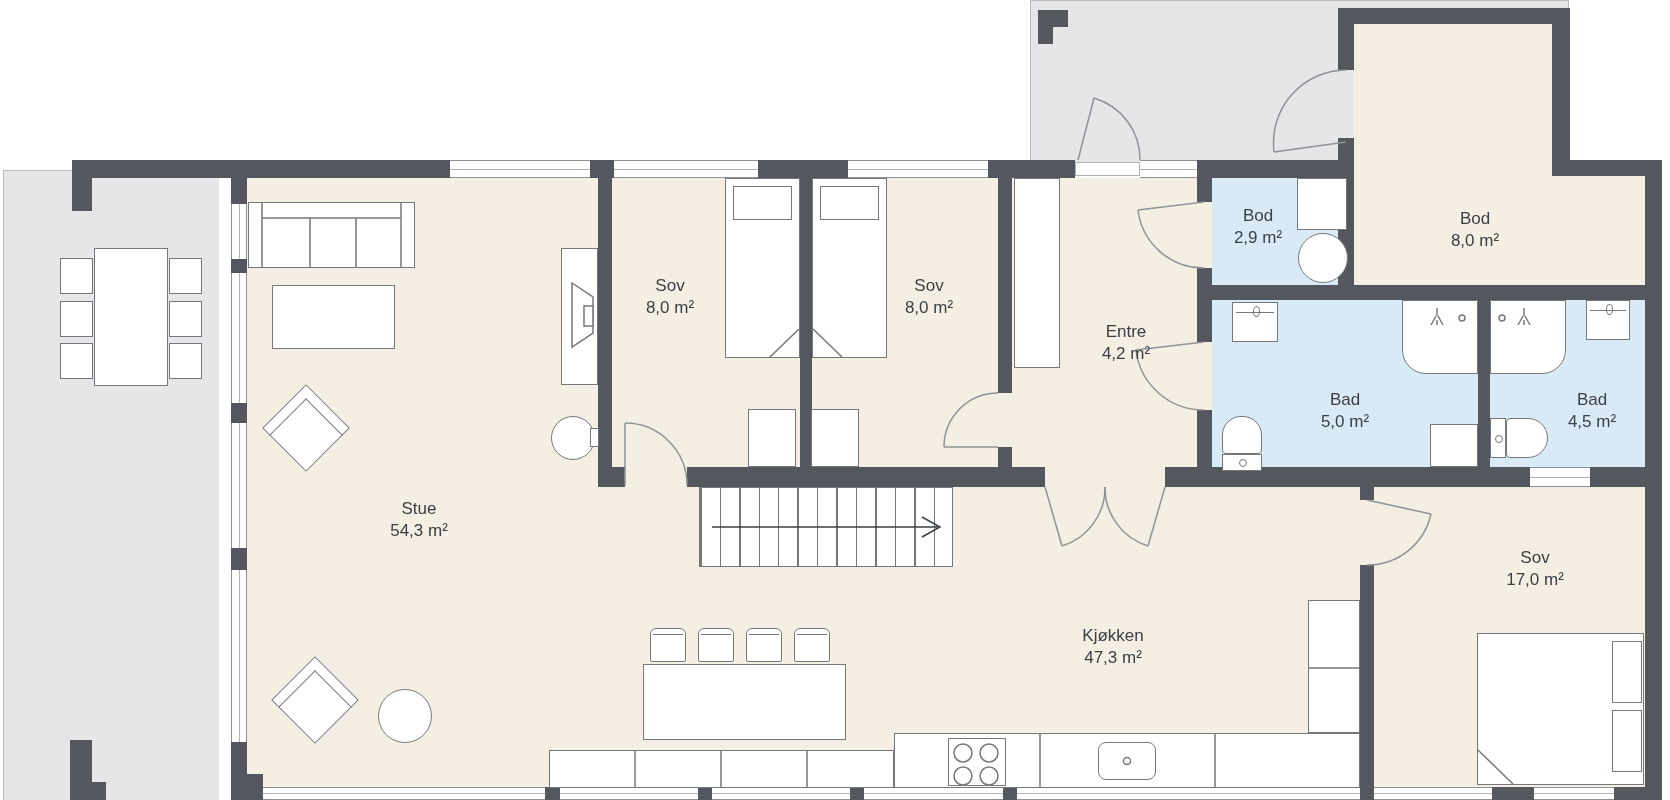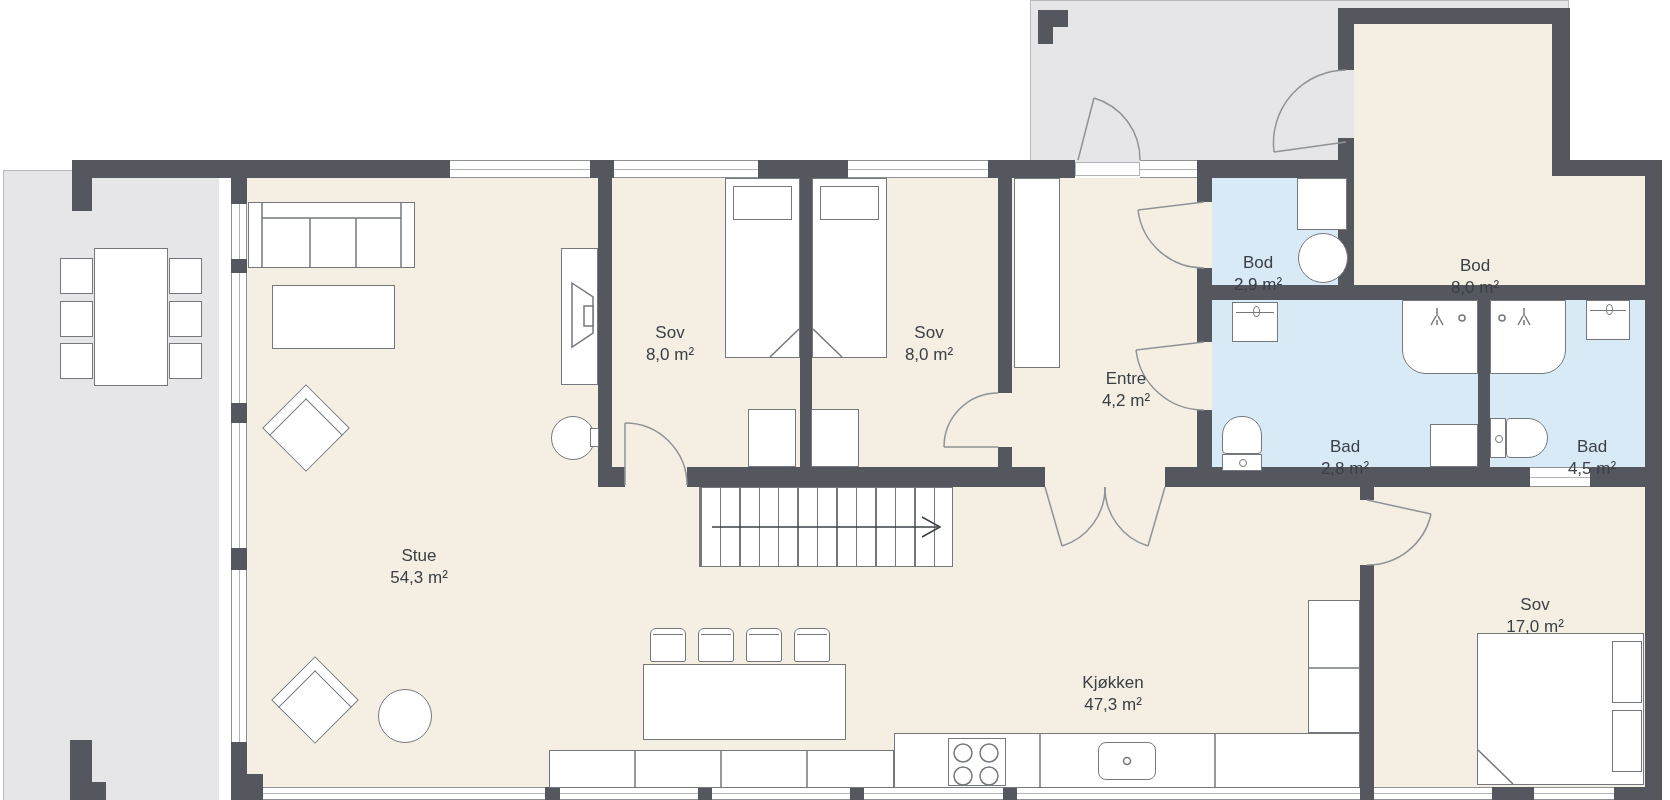--- a/index.html
+++ b/index.html
@@ -28,21 +28,21 @@
   .stool::after{content:"";position:absolute;left:2px;right:2px;top:5px;border-top:1.5px solid #74787d;}
   .shower-l{border-radius:0 0 0 24px;}
   .shower-r{border-radius:0 0 24px 0;}
   .sink::after{content:"";position:absolute;left:3px;right:3px;top:9px;border-top:1.5px solid #74787d;}
   .sink::before{content:"";position:absolute;left:50%;top:3px;width:5px;height:9px;margin-left:-2.5px;
                 border:1px solid #74787d;border-radius:50%;}
   .stairs{position:absolute;background-color:#fff;border:1.5px solid #74787d;box-sizing:border-box;
           background-image:repeating-linear-gradient(90deg,#74787d 0 1.5px,transparent 1.5px 19.5px);}
   
   .room-label{position:absolute;transform:translate(-50%,-50%);text-align:center;color:#3b4046;
-              font-size:17px;line-height:1.28;white-space:nowrap;margin-top:47px;}
+              font-size:17px;line-height:1.28;white-space:nowrap;}
 </style>
 </head>
 <body>
 
 <div id="plan">
 
   <div class="outdoor" style="left:3px;top:170px;width:215px;height:630px;border:1.5px solid #b6babd;border-right:none;border-bottom:none;"></div>
   <div class="outdoor" style="left:1030px;top:0;width:537px;height:162px;border:1.5px solid #b6babd;border-bottom:none;"></div>
 
   <div class="floor-cream" style="left:247px;top:178px;width:1398px;height:609px;"></div>
@@ -305,21 +305,21 @@
   <div class="room-label" style="left:1258px;top:227px;">
     <div>Bod</div>
     <div>2,9 m²</div>
   </div>
   <div class="room-label" style="left:1475px;top:230px;">
     <div>Bod</div>
     <div>8,0 m²</div>
   </div>
   <div class="room-label" style="left:1345px;top:411px;">
     <div>Bad</div>
-    <div>2,8 m²</div>
+    <div>5,0 m²</div>
   </div>
   <div class="room-label" style="left:1592px;top:411px;">
     <div>Bad</div>
     <div>4,5 m²</div>
   </div>
   <div class="room-label" style="left:1113px;top:647px;">
     <div>Kjøkken</div>
     <div>47,3 m²</div>
   </div>
   <div class="room-label" style="left:1535px;top:569px;">

